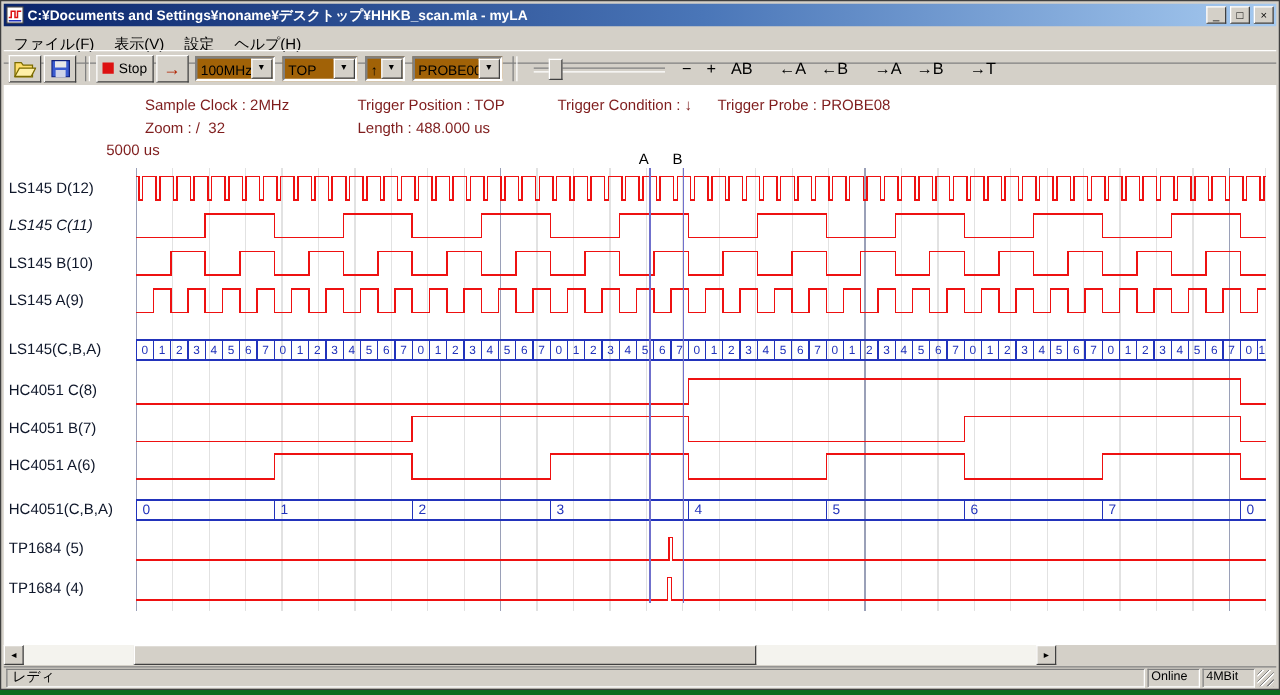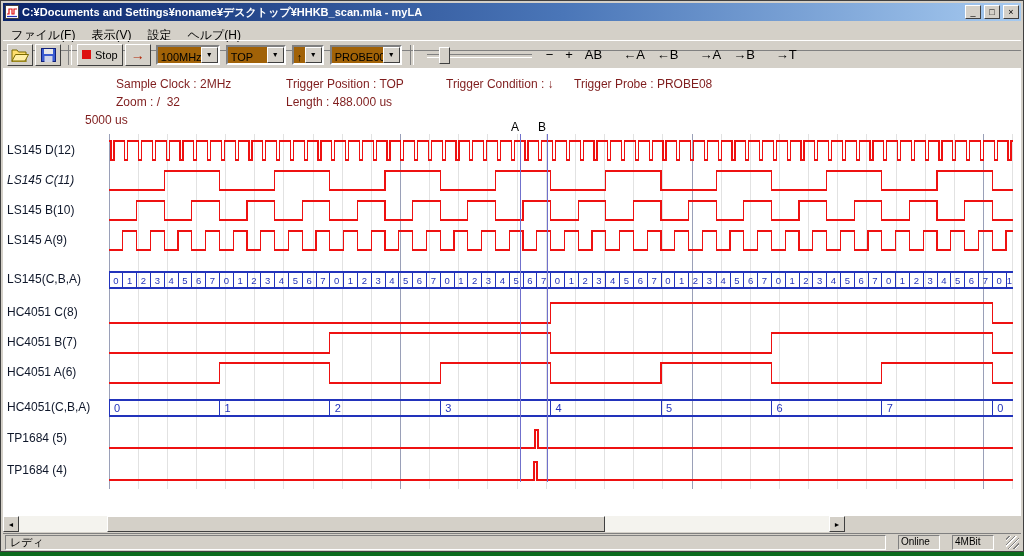--- a/index.html
+++ b/index.html
@@ -34,21 +34,21 @@
   #channel-labels{position:absolute;top:0;left:0;width:1024px;height:515px;pointer-events:none;z-index:4;}
   .ch-label{position:absolute;left:6px;font-size:12px;color:#0f172a;white-space:nowrap;}
   #wave-svg{position:absolute;top:0;left:0;z-index:5;pointer-events:none;}
   
   .scrollrow{position:absolute;top:515px;left:2px;right:2px;height:17px;background:#d4d0c8;}
   .hscroll{position:relative;width:842px;height:16px;background:#f4f3ee;}
   .sbtn{position:absolute;top:0;width:16px;height:16px;background:#d4d0c8;border:1px solid;border-color:#fff #404040 #404040 #fff;font-size:7px;display:flex;align-items:center;justify-content:center;box-sizing:border-box;color:#000;}
   .sbtn.left{left:0}.sbtn.right{right:0}
   .sthumb{position:absolute;left:104px;top:0;width:498px;height:16px;background:#d4d0c8;border:1px solid;border-color:#fff #404040 #404040 #fff;box-sizing:border-box;}
   
-  .statusbar{position:absolute;top:532px;left:2px;right:2px;height:17px;border-top:1px solid #808080;display:flex;align-items:center;gap:12px;padding:1px 2px;box-sizing:border-box;}
+  .statusbar{position:absolute;top:532px;left:2px;right:2px;height:17px;border-top:1px solid #808080;display:flex;align-items:center;gap:2px;padding:1px 2px;box-sizing:border-box;}
   .spanel{flex:1;height:13px;border:1px solid;border-color:#808080 #fff #fff #808080;font-size:11px;padding:0 4px;line-height:12px;}
   .scell{flex:none;width:36px;height:13px;border:1px solid;border-color:#808080 #fff #fff #808080;font-size:10px;padding:0 2px;line-height:12px;}
   .grip{width:13px;height:13px;background:repeating-linear-gradient(135deg,#d4d0c8 0 2px,#808080 2px 3px,#fff 3px 4px);}
 </style>
 </head>
 <body>
 
 <div class="window">
 
   <div class="titlebar">

